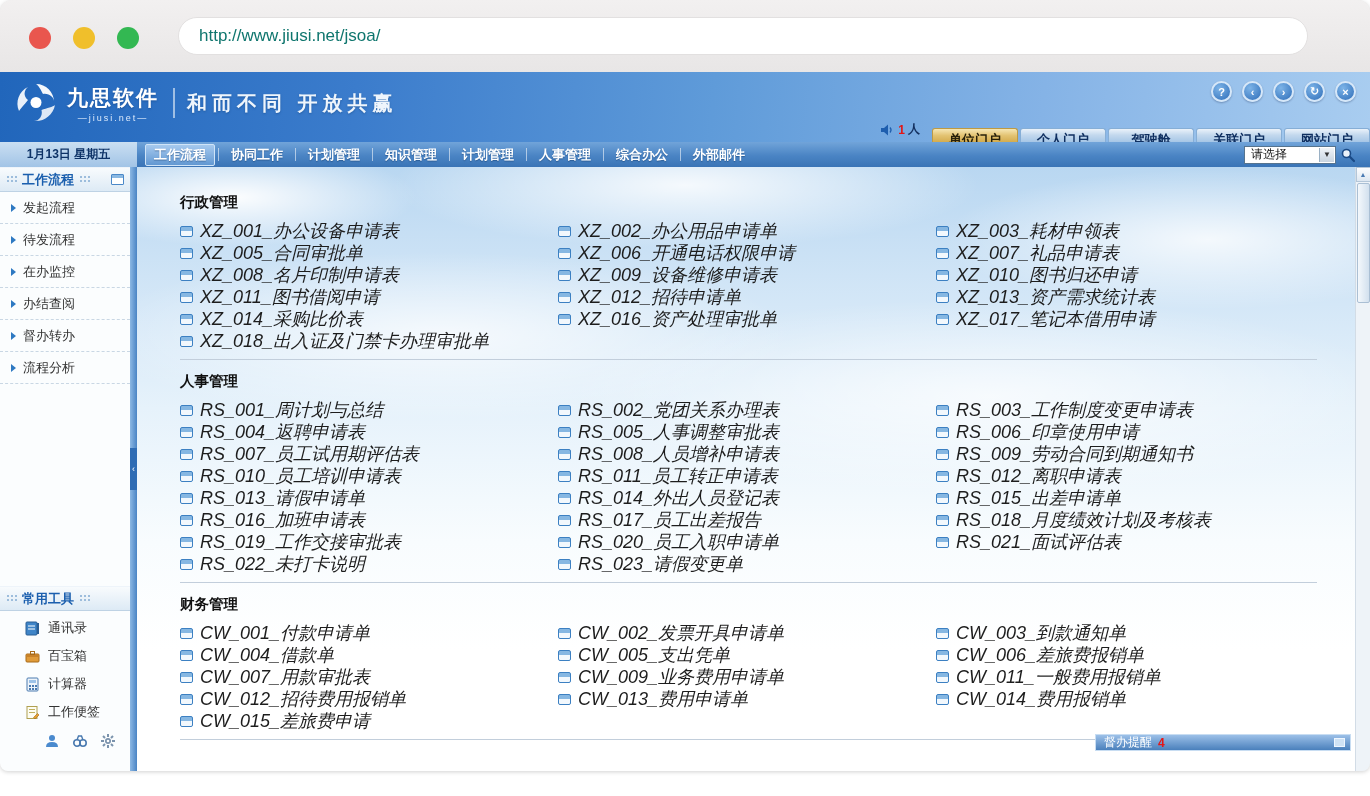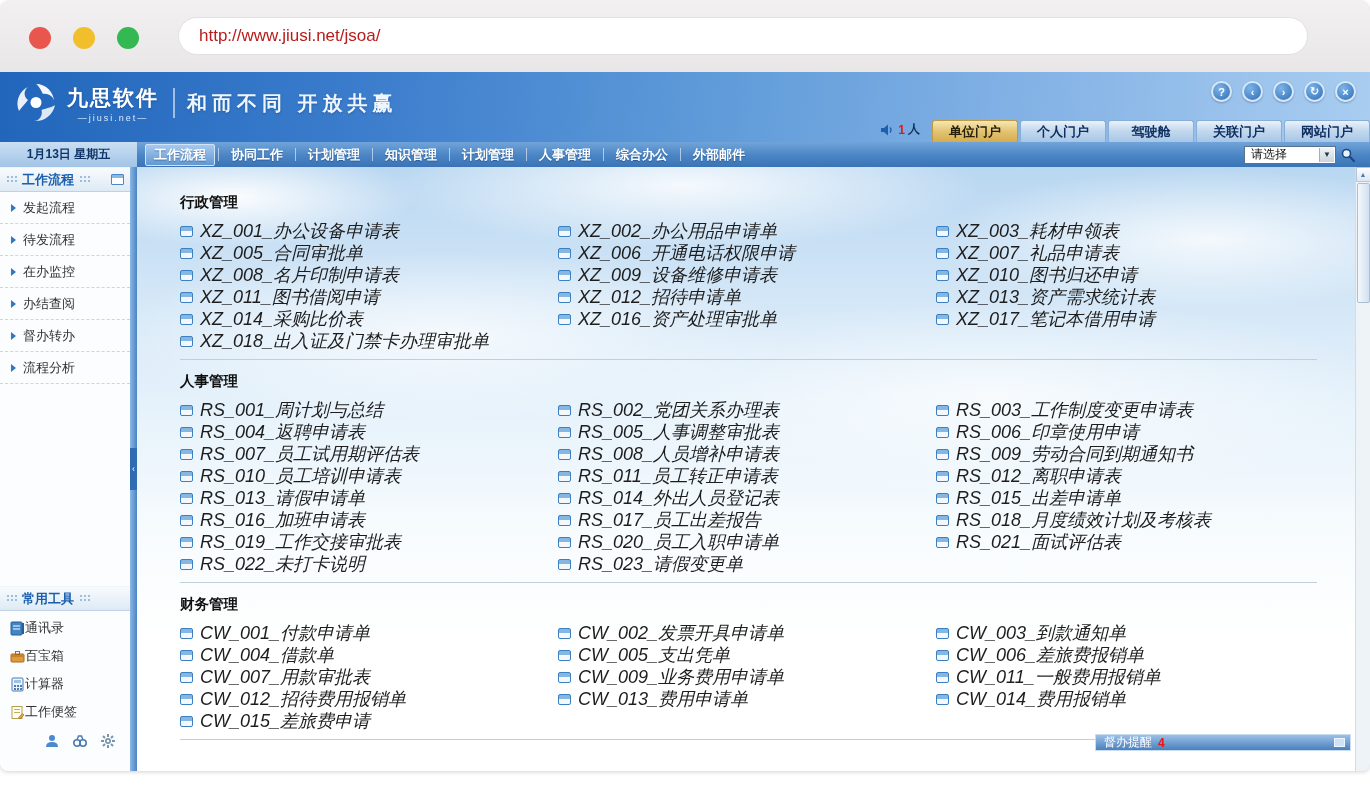--- a/index.html
+++ b/index.html
@@ -9,21 +9,21 @@
   
   .browser-window{ position:absolute; top:0; left:0; width:1370px; height:771px;
     background:#ecebeb; border-radius:12px 12px 8px 8px; overflow:hidden;
     box-shadow:0 1px 4px rgba(0,0,0,.18); }
   .chrome{ height:72px; position:relative; background:linear-gradient(180deg,#f2f0f0,#e8e6e6); }
   .traffic-lights{ position:absolute; left:29px; top:27px; display:flex; gap:22px; }
   .light{ width:22px; height:22px; border-radius:50%; display:inline-block; cursor:pointer; }
   .light.red{ background:#e9564e; } .light.yellow{ background:#f0bf2b; } .light.green{ background:#33b852; }
   .url-bar{ position:absolute; left:178px; top:17px; width:1130px; height:38px; background:#fff;
     border:1px solid #e2e0e0; border-radius:19px; display:flex; align-items:center;
-    padding-left:20px; font-size:17px; color:#b91c1c; }
+    padding-left:20px; font-size:17px; color:#0f766e; }
 
   
   .app{ position:absolute; top:72px; left:0; right:0; bottom:0;border-radius:27px; }
 
   
   .app-header{ height:70px; position:relative;
     background:linear-gradient(95deg,#2166bb 0%,#3b7ccc 26%,#5f9bd9 52%,#85b3e6 76%,#a9cdf0 100%); }
   .logo-block{ position:absolute; left:13px; top:8px; display:flex; align-items:center; }
   .logo-mark{ width:46px; height:46px; flex:0 0 46px; }
   .brand-wrap{ margin-left:8px; text-align:center; }
@@ -35,21 +35,21 @@
     text-shadow:0 1px 2px rgba(20,70,130,.5); }
   .window-icons{ position:absolute; top:9px; right:14px; display:flex; }
   .circ-btn{ width:21px; height:21px; border-radius:50%; margin-left:10px;
     background:radial-gradient(circle at 35% 30%,#7db4e8,#2e6db8); border:2px solid #d6e7f8;
     color:#fff; font-size:11px; font-weight:bold; display:inline-flex; align-items:center;
     justify-content:center; cursor:pointer; box-shadow:0 1px 2px rgba(0,20,60,.3); }
   .portal-row{ position:absolute; right:0; bottom:0; display:flex; align-items:flex-end; }
   .online{ display:flex; align-items:center; gap:3px; margin:0 10px 4px 0;
     font-size:12px; font-weight:bold; color:#13305f; }
   .online .count{ color:var(--alert-red,#e41616); }
-  .ptab{ width:86px; height:22px; line-height:21px; text-align:center; font-size:13px; font-weight:bold;
+  .ptab{ width:86px; height:14px; line-height:21px; text-align:center; font-size:13px; font-weight:bold;
     color:#0f2f60; background:linear-gradient(180deg,#eaf2fa 0%,#c4d9ee 45%,#a6c6e6 100%);
     border:1px solid #86aed6; border-bottom:none; border-radius:3px 3px 0 0; margin-left:2px; cursor:pointer; }
   .ptab.active{ background:linear-gradient(180deg,#f6e7b4 0%,#e3c372 50%,var(--active-tab-gold,#d4ac4e) 100%);
     border-color:#bd9a44; color:#27200a; }
 
   
   .navbar{ height:25px; display:flex; align-items:center; position:relative;
     background:linear-gradient(180deg,#71a4d9 0%,#4a84c4 55%,#3a74b6 100%); }
   .nav-date{ width:137px; flex:0 0 137px; height:100%; display:flex; align-items:center; justify-content:center;
     background:linear-gradient(180deg,#cadff2,#a2c4e6); color:#0d3266; font-size:12px; font-weight:bold; }
@@ -80,21 +80,21 @@
     background-size:4px 4px; flex:0 0 11px; }
   .popout{ margin-left:auto; width:13px; height:11px; border:1px solid #4a88c8; border-radius:1px;
     background:linear-gradient(180deg,#8ab8e2 0 3px,#fff 3px); cursor:pointer; }
   .wf-list{ list-style:none; }
   .wf-item{ height:32px; display:flex; align-items:center; gap:7px; padding-left:11px;
     font-size:13px; color:#333; border-bottom:1px dashed #c9d7e4; cursor:pointer; }
   .tri{ width:0; height:0; border-left:5px solid #2e79c2; border-top:4px solid transparent;
     border-bottom:4px solid transparent; }
   .tools-block{ position:absolute; left:0; right:0; bottom:22px; }
   .tool-list{ list-style:none; margin-top:3px; }
-  .tool-item{ height:28px; display:flex; align-items:center; padding-left:10px;
+  .tool-item{ height:28px; display:flex; align-items:center; gap:8px; padding-left:25px;
     font-size:13px; color:#333; cursor:pointer; }
   .tool-ico{ width:15px; height:15px; display:inline-flex; flex:0 0 15px; }
   .sidebar-footer{ display:flex; justify-content:flex-end; gap:12px; padding:7px 14px 0 0; }
   .f-ico{ width:16px; height:16px; display:inline-flex; cursor:pointer; }
 
   .collapse-strip{ width:7px; flex:0 0 7px; position:relative; cursor:pointer;
     background:linear-gradient(90deg,#8cb8e4,#4a84c4); }
   .collapse-tab{ position:absolute; top:50%; transform:translateY(-50%); left:0; width:7px; height:42px;
     background:#2f6cb4; color:#fff; font-size:9px; display:flex; align-items:center; justify-content:center; }
   .collapse-tab::before{ content:"‹"; }

